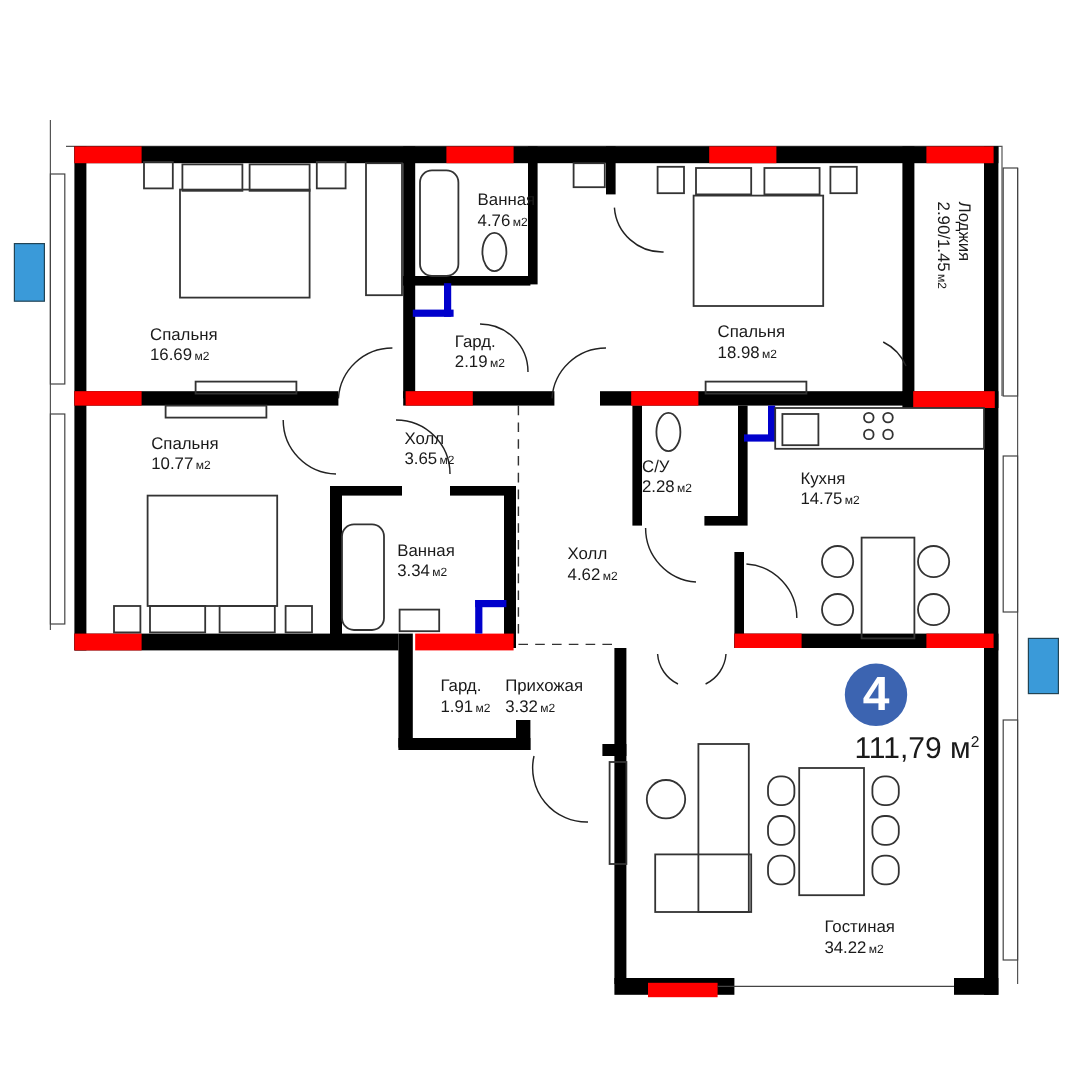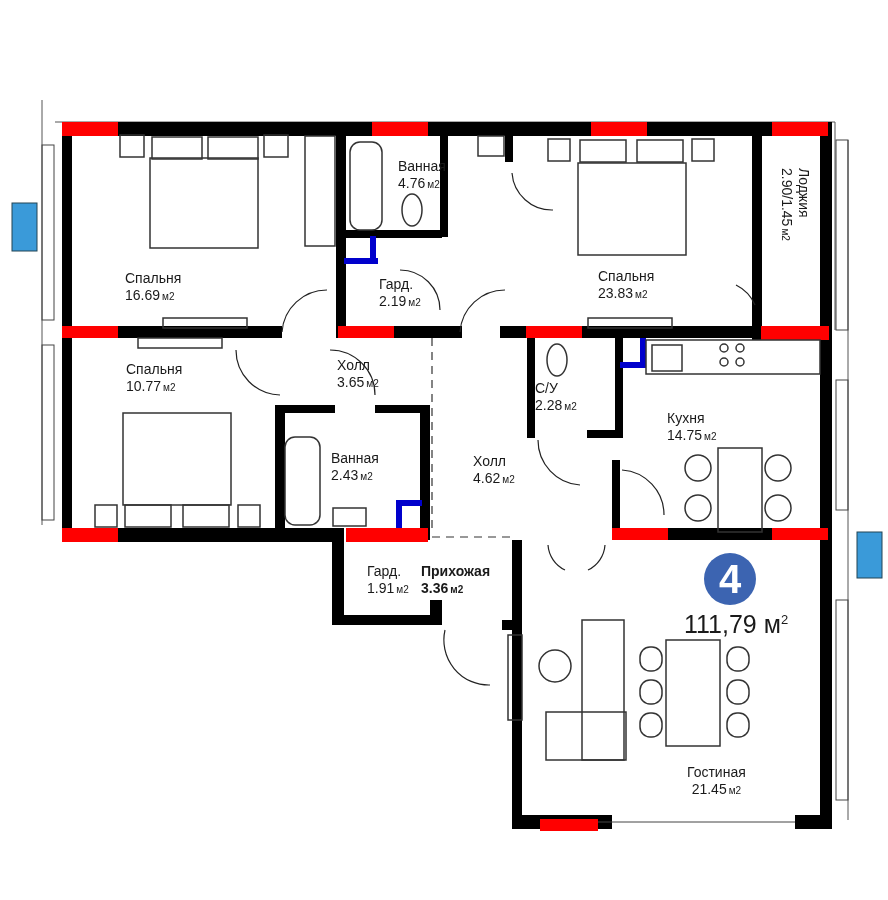--- a/index.html
+++ b/index.html
@@ -4,21 +4,21 @@
 <style>
   html, body { margin:0; padding:0; background:#ffffff; }
   body { width:888px; height:900px; position:relative; overflow:hidden; font-family:"Liberation Sans", sans-serif; }
   .plan { position:absolute; left:0; top:0; width:888px; height:900px; }
   .lbl { position:absolute; color:#1a1a1a; font-size:14px; line-height:17px; white-space:nowrap; }
   .lbl .name { display:block; }
   .lbl .area { display:block; }
   .lbl .unit { font-size:10px; margin-left:2px; }
   .rot { transform:rotate(90deg); transform-origin:left top; }
   .badge { position:absolute; left:704px; top:553px; width:52px; height:52px; border-radius:50%; background:#3c64b1; color:#fff; font-size:40px; font-weight:bold; text-align:center; line-height:52px; }
-  .total { position:absolute; left:684px; top:610px; font-size:25px; color:#1a1a1a; white-space:nowrap; }
+  .total { position:absolute; left:712px; top:610px; font-size:25px; color:#1a1a1a; white-space:nowrap; }
   .total sup { font-size:13px; }
 </style>
 </head>
 <body>
 
 <svg class="plan" viewBox="0 0 888 900" xmlns="http://www.w3.org/2000/svg">
 
   <g fill="none" stroke="#555" stroke-width="1">
     <polyline points="42,100 42,525"></polyline>
     <polyline points="55,122 835,122 835,330"></polyline>
@@ -196,21 +196,21 @@
 <div class="lbl" style="left:125px; top:270px;">
   <span class="name">Спальня</span>
   <span class="area"><span>16.69</span><span class="unit">м2</span></span>
 </div>
 <div class="lbl" style="left:398px; top:158px;">
   <span class="name">Ванная</span>
   <span class="area"><span>4.76</span><span class="unit">м2</span></span>
 </div>
 <div class="lbl" style="left:598px; top:268px;">
   <span class="name">Спальня</span>
-  <span class="area"><span>23.83</span><span class="unit">м2</span></span>
+  <span class="area"><span>18.98</span><span class="unit">м2</span></span>
 </div>
 <div class="lbl rot" style="left:812px; top:168px;">
   <span class="name">Лоджия</span>
   <span class="area"><span>2.90/1.45</span><span class="unit">м2</span></span>
 </div>
 <div class="lbl" style="left:379px; top:276px;">
   <span class="name">Гард.</span>
   <span class="area"><span>2.19</span><span class="unit">м2</span></span>
 </div>
 <div class="lbl" style="left:126px; top:361px;">
@@ -218,42 +218,42 @@
   <span class="area"><span>10.77</span><span class="unit">м2</span></span>
 </div>
 <div class="lbl" style="left:337px; top:357px;">
   <span class="name">Холл</span>
   <span class="area"><span>3.65</span><span class="unit">м2</span></span>
 </div>
 <div class="lbl" style="left:535px; top:380px;">
   <span class="name">С/У</span>
   <span class="area"><span>2.28</span><span class="unit">м2</span></span>
 </div>
-<div class="lbl" style="left:667px; top:390px;margin-top:20px;">
+<div class="lbl" style="left:667px; top:390px;">
   <span class="name">Кухня</span>
   <span class="area"><span>14.75</span><span class="unit">м2</span></span>
 </div>
 <div class="lbl" style="left:331px; top:450px;">
   <span class="name">Ванная</span>
-  <span class="area"><span>2.43</span><span class="unit">м2</span></span>
+  <span class="area"><span>3.34</span><span class="unit">м2</span></span>
 </div>
 <div class="lbl" style="left:473px; top:453px;">
   <span class="name">Холл</span>
   <span class="area"><span>4.62</span><span class="unit">м2</span></span>
 </div>
 <div class="lbl" style="left:367px; top:563px;">
   <span class="name">Гард.</span>
   <span class="area"><span>1.91</span><span class="unit">м2</span></span>
 </div>
-<div class="lbl" style="left:421px; top:563px;font-weight:bold;">
+<div class="lbl" style="left:421px; top:563px;">
   <span class="name">Прихожая</span>
-  <span class="area"><span>3.36</span><span class="unit">м2</span></span>
-</div>
-<div class="lbl" style="left:687px; top:764px;text-align:center;">
+  <span class="area"><span>3.32</span><span class="unit">м2</span></span>
+</div>
+<div class="lbl" style="left:687px; top:764px;">
   <span class="name">Гостиная</span>
-  <span class="area"><span>21.45</span><span class="unit">м2</span></span>
+  <span class="area"><span>34.22</span><span class="unit">м2</span></span>
 </div>
 
 <div class="badge">4</div>
 <div class="total">
   <span>111,79</span>
   <span>м</span><sup>2</sup>
 </div>
 
 </body></html>

